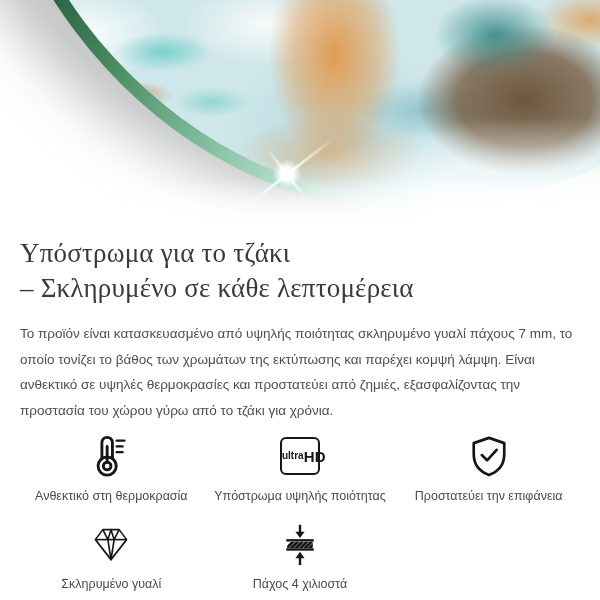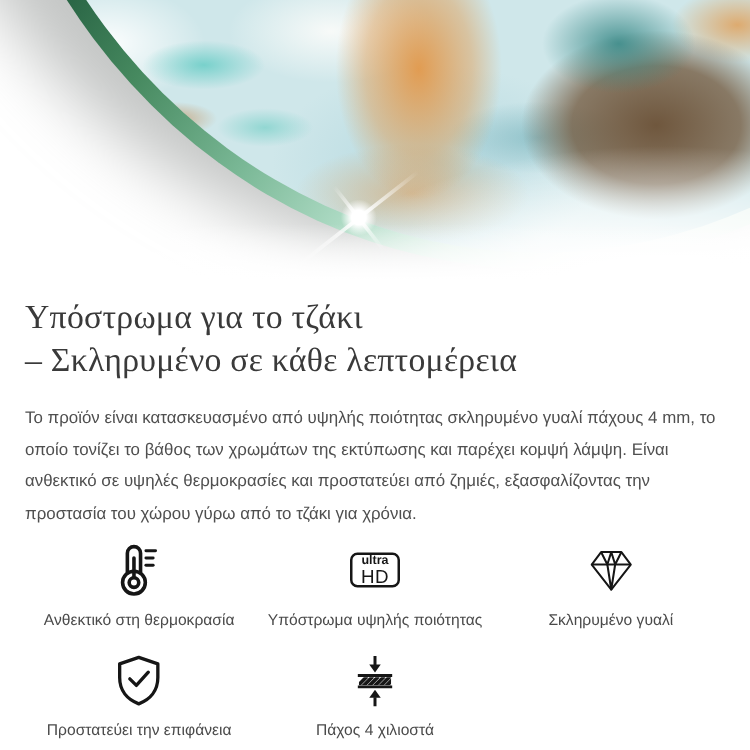--- a/index.html
+++ b/index.html
@@ -81,46 +81,46 @@
   
   .features{
     margin-top:9px;display:grid;grid-template-columns:repeat(3,1fr);
     row-gap:16px;column-gap:6px;
   }
   .feature{display:flex;flex-direction:column;align-items:center;}
   .icon-box{height:48px;display:flex;align-items:center;justify-content:center;color:var(--icon-stroke);}
   .feature-label{margin-top:8px;font-size:12.5px;line-height:16px;color:var(--label-text);text-align:right;}
   svg{display:block;}
   .hd-badge{
-    width:40px;height:28px;border:2.5px solid var(--icon-stroke);border-radius:6px;
-    display:flex;flex-direction:column;align-items:center;justify-content:flex-start;
+    width:40px;height:38px;border:2.5px solid var(--icon-stroke);border-radius:6px;
+    display:flex;align-items:center;justify-content:flex-start;
     color:var(--icon-stroke);
   }
   .hd-badge .hd-top{font-size:10px;font-weight:700;line-height:10px;}
-  .hd-badge .hd-bottom{font-size:15px;font-weight:400;line-height:15px;letter-spacing:0.3px;}
+  .hd-badge .hd-bottom{font-size:15px;font-weight:700;line-height:15px;letter-spacing:0.3px;}
 </style>
 </head>
 <body>
 
 <div class="hero">
   <div class="disc-shadow"></div>
   <div class="disc-edge"></div>
   <div class="disc-art"></div>
   <div class="sparkle">
     <div class="ray1"></div>
       <div class="ray2"></div>
       <div class="core"></div>
   </div>
   <div class="hero-fade"></div>
 </div>
 
 <div class="content">
   <h1 class="page-title"><span>Υπόστρωμα για το τζάκι</span><br><span>– Σκληρυμένο σε κάθε λεπτομέρεια</span></h1>
 
-  <p class="desc">Το προϊόν είναι κατασκευασμένο από υψηλής ποιότητας σκληρυμένο γυαλί πάχους 4 mm, το οποίο τονίζει το βάθος των χρωμάτων της εκτύπωσης και παρέχει κομψή λάμψη. Είναι ανθεκτικό σε υψηλές θερμοκρασίες και προστατεύει από ζημιές, εξασφαλίζοντας την προστασία του χώρου γύρω από το τζάκι για χρόνια.</p>
+  <p class="desc">Το προϊόν είναι κατασκευασμένο από υψηλής ποιότητας σκληρυμένο γυαλί πάχους 7 mm, το οποίο τονίζει το βάθος των χρωμάτων της εκτύπωσης και παρέχει κομψή λάμψη. Είναι ανθεκτικό σε υψηλές θερμοκρασίες και προστατεύει από ζημιές, εξασφαλίζοντας την προστασία του χώρου γύρω από το τζάκι για χρόνια.</p>
 
   <div class="features">
 
     <div class="feature">
       <div class="icon-box">
         <svg width="46" height="46" viewBox="0 0 48 48" fill="none" stroke="currentColor">
           <path d="M14.5 27 V10 a5.5 5.5 0 0 1 11 0 V27" stroke-width="3"></path>
           <circle cx="20" cy="34.5" r="9.5" stroke-width="3"></circle>
           <circle cx="20" cy="34.5" r="4" stroke-width="3"></circle>
           <line x1="20" y1="30" x2="20" y2="14" stroke-width="3" stroke-linecap="round"></line>
@@ -137,38 +137,38 @@
         <div class="hd-badge">
           <span class="hd-top">ultra</span>
           <span class="hd-bottom">HD</span>
         </div>
       </div>
       <div class="feature-label">Υπόστρωμα υψηλής ποιότητας</div>
     </div>
 
     <div class="feature">
       <div class="icon-box">
+        <svg width="42" height="42" viewBox="0 0 44 44" fill="none" stroke="currentColor">
+          <path d="M22 3 L38 8.5 V20 C38 31 31.5 38.5 22 42 C12.5 38.5 6 31 6 20 V8.5 Z" stroke-width="2.8" stroke-linejoin="round"></path>
+          <path d="M14.5 21 L20 26.5 L30 15.5" stroke-width="2.8" stroke-linecap="round" stroke-linejoin="round"></path>
+        </svg>
+      </div>
+      <div class="feature-label">Προστατεύει την επιφάνεια</div>
+    </div>
+
+    <div class="feature">
+      <div class="icon-box">
         <svg width="40" height="40" viewBox="0 0 64 64" fill="none" stroke="currentColor" stroke-width="2.6" stroke-linejoin="round">
           <path d="M7 25 L19 9 H45 L57 25 L32 57 Z"></path>
           <path d="M7 25 H57"></path>
           <path d="M19 9 L27 25 L32 9 L37 25 L45 9"></path>
           <path d="M27 25 L32 57 L37 25"></path>
         </svg>
       </div>
       <div class="feature-label">Σκληρυμένο γυαλί</div>
-    </div>
-
-    <div class="feature">
-      <div class="icon-box">
-        <svg width="42" height="42" viewBox="0 0 44 44" fill="none" stroke="currentColor">
-          <path d="M22 3 L38 8.5 V20 C38 31 31.5 38.5 22 42 C12.5 38.5 6 31 6 20 V8.5 Z" stroke-width="2.8" stroke-linejoin="round"></path>
-          <path d="M14.5 21 L20 26.5 L30 15.5" stroke-width="2.8" stroke-linecap="round" stroke-linejoin="round"></path>
-        </svg>
-      </div>
-      <div class="feature-label">Προστατεύει την επιφάνεια</div>
     </div>
 
 
     <div class="feature">
       <div class="icon-box">
         <svg width="44" height="44" viewBox="0 0 48 48" stroke="currentColor" fill="none">
           <defs>
             <clipPath id="barClip">
                 <rect x="10" y="21.5" width="28" height="7"></rect>
               </clipPath>

